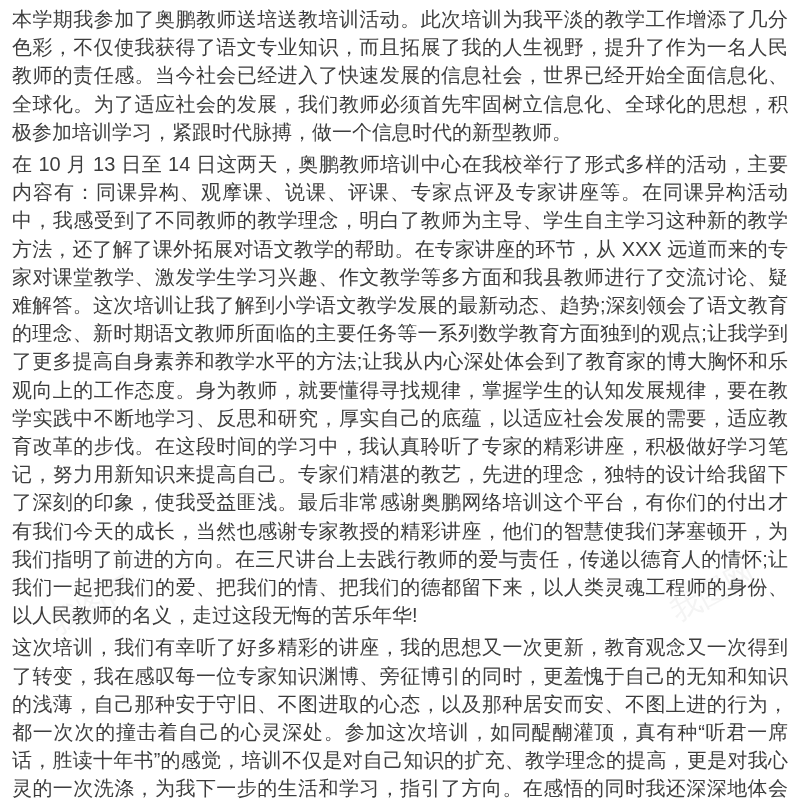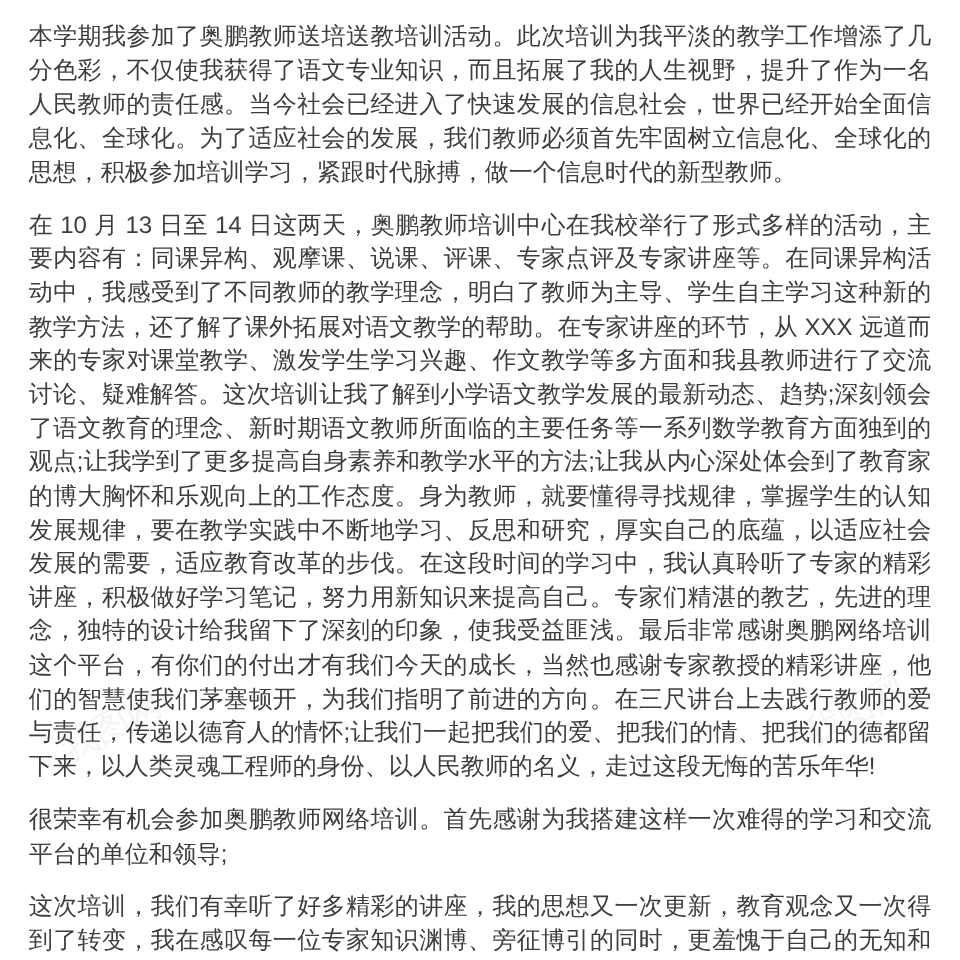--- a/index.html
+++ b/index.html
@@ -25,21 +25,21 @@
     position: relative;
     z-index: 2;
     padding: 1px 8px 0 8px;
     font-size: 20px;
     line-height: 28.2px;
     color: #3d3d3d;
     text-align: justify;
     letter-spacing: 0;
   }
   .content p {
-    margin: 16px;
+    margin: 4px;
     padding: 0;
     word-break: break-all;
   }
   .watermark {
     position: absolute;
     inset: 0;
     z-index: 1;
     pointer-events: none;
   }
   .wm {
@@ -60,17 +60,16 @@
 <div class="page">
 
   <div class="watermark">
     <span class="wm wm1">我图网</span>
     <span class="wm wm2">我图网</span>
   </div>
 
   <div class="content">
     <p>本学期我参加了奥鹏教师送培送教培训活动。此次培训为我平淡的教学工作增添了几分色彩，不仅使我获得了语文专业知识，而且拓展了我的人生视野，提升了作为一名人民教师的责任感。当今社会已经进入了快速发展的信息社会，世界已经开始全面信息化、全球化。为了适应社会的发展，我们教师必须首先牢固树立信息化、全球化的思想，积极参加培训学习，紧跟时代脉搏，做一个信息时代的新型教师。</p>
     <p>在 10 月 13 日至 14 日这两天，奥鹏教师培训中心在我校举行了形式多样的活动，主要内容有：同课异构、观摩课、说课、评课、专家点评及专家讲座等。在同课异构活动中，我感受到了不同教师的教学理念，明白了教师为主导、学生自主学习这种新的教学方法，还了解了课外拓展对语文教学的帮助。在专家讲座的环节，从 XXX 远道而来的专家对课堂教学、激发学生学习兴趣、作文教学等多方面和我县教师进行了交流讨论、疑难解答。这次培训让我了解到小学语文教学发展的最新动态、趋势;深刻领会了语文教育的理念、新时期语文教师所面临的主要任务等一系列数学教育方面独到的观点;让我学到了更多提高自身素养和教学水平的方法;让我从内心深处体会到了教育家的博大胸怀和乐观向上的工作态度。身为教师，就要懂得寻找规律，掌握学生的认知发展规律，要在教学实践中不断地学习、反思和研究，厚实自己的底蕴，以适应社会发展的需要，适应教育改革的步伐。在这段时间的学习中，我认真聆听了专家的精彩讲座，积极做好学习笔记，努力用新知识来提高自己。专家们精湛的教艺，先进的理念，独特的设计给我留下了深刻的印象，使我受益匪浅。最后非常感谢奥鹏网络培训这个平台，有你们的付出才有我们今天的成长，当然也感谢专家教授的精彩讲座，他们的智慧使我们茅塞顿开，为我们指明了前进的方向。在三尺讲台上去践行教师的爱与责任，传递以德育人的情怀;让我们一起把我们的爱、把我们的情、把我们的德都留下来，以人类灵魂工程师的身份、以人民教师的名义，走过这段无悔的苦乐年华!</p>
-    <p>很荣幸有机会参加奥鹏教师网络培训。首先感谢为我搭建这样一次难得的学习和交流平台的单位和领导;</p>
     <p>这次培训，我们有幸听了好多精彩的讲座，我的思想又一次更新，教育观念又一次得到了转变，我在感叹每一位专家知识渊博、旁征博引的同时，更羞愧于自己的无知和知识的浅薄，自己那种安于守旧、不图进取的心态，以及那种居安而安、不图上进的行为，都一次次的撞击着自己的心灵深处。参加这次培训，如同醍醐灌顶，真有种“听君一席话，胜读十年书”的感觉，培训不仅是对自己知识的扩充、教学理念的提高，更是对我心灵的一次洗涤，为我下一步的生活和学习，指引了方向。在感悟的同时我还深深地体会到以下几点：</p>
   </div>
 
 </div>
 
 </body></html>

